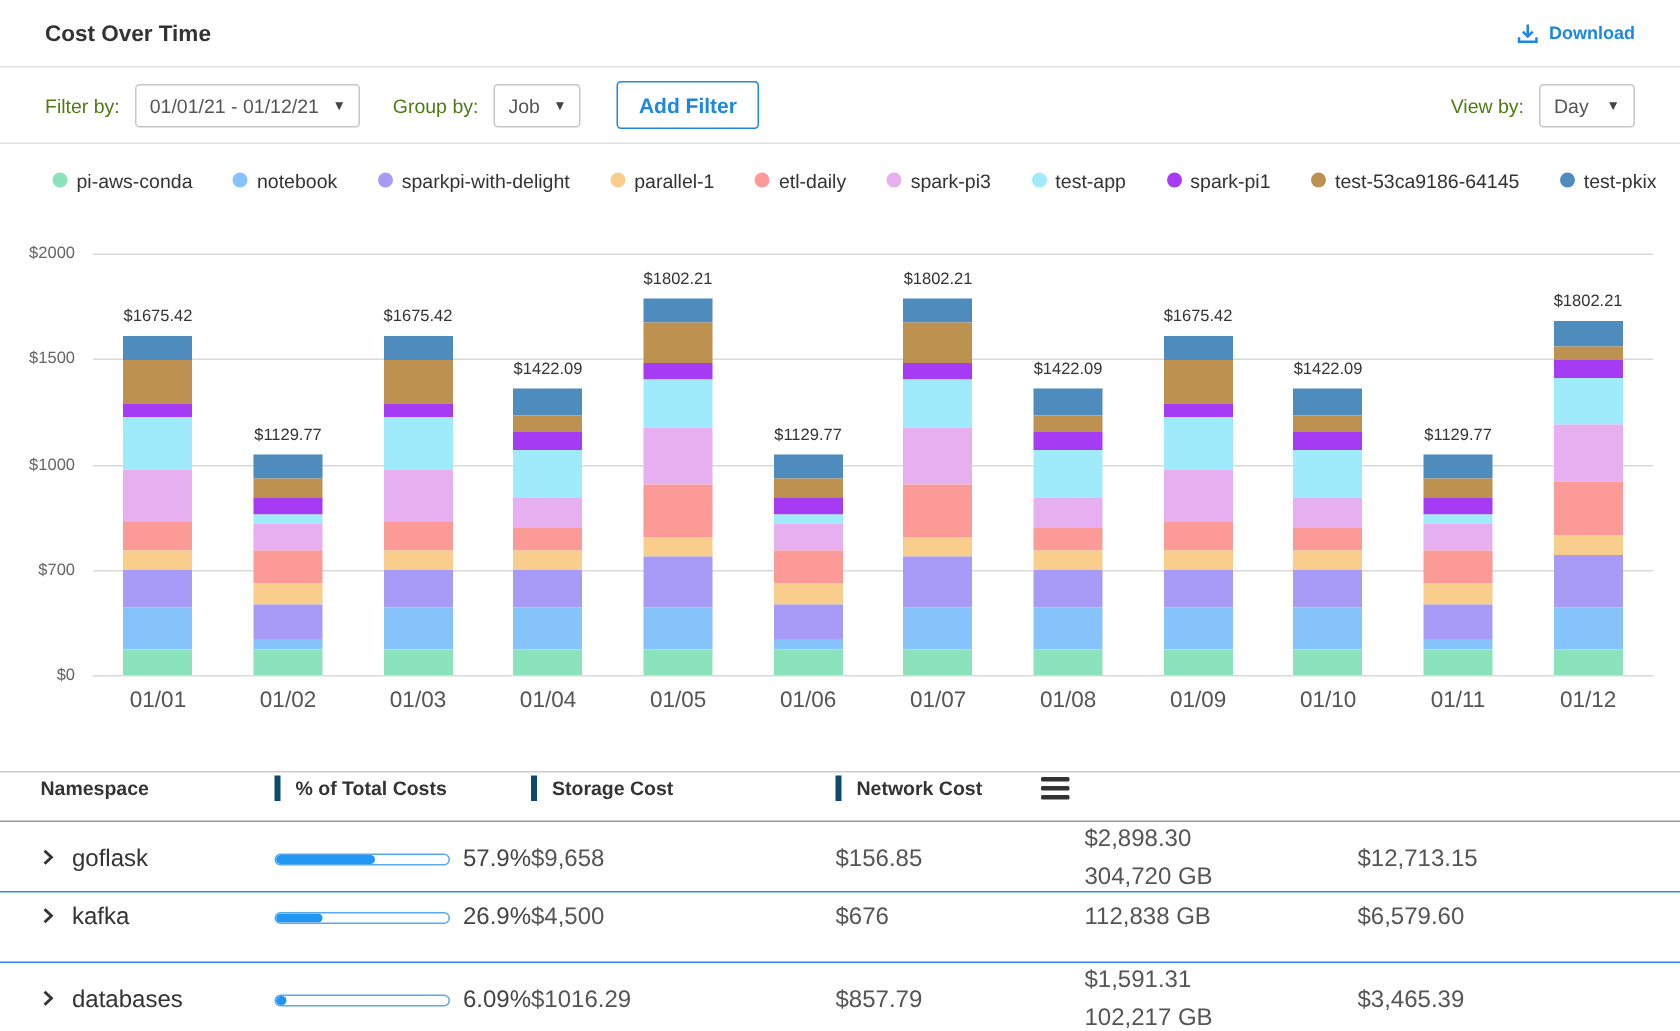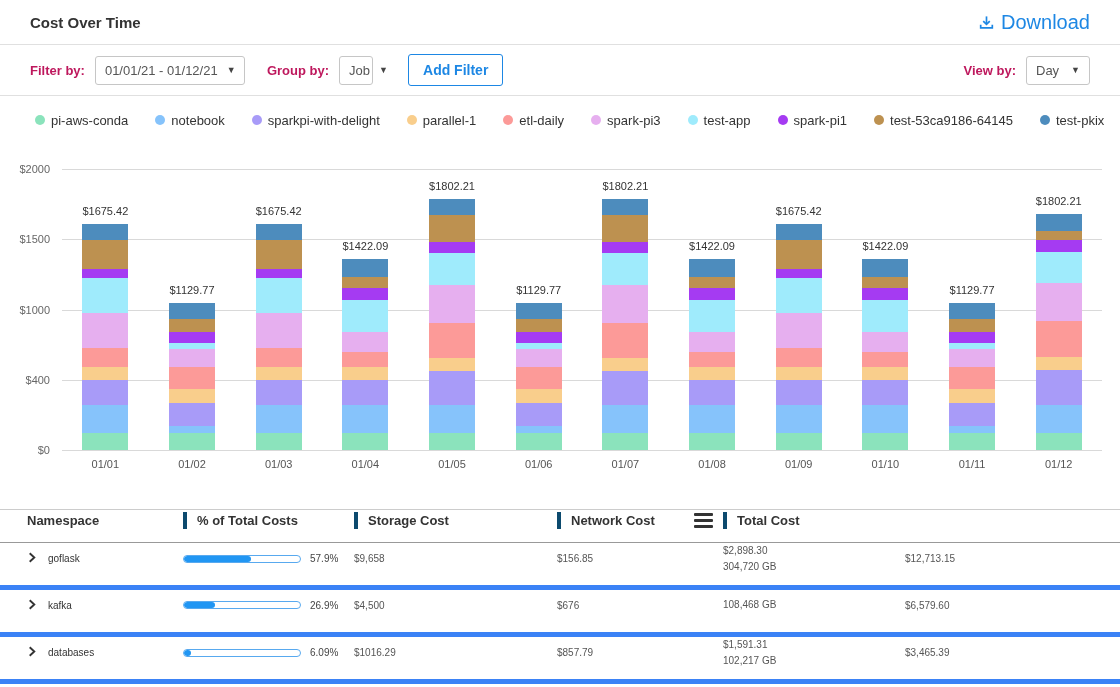--- a/index.html
+++ b/index.html
@@ -4,56 +4,56 @@
 <style>
   * { box-sizing: border-box; margin: 0; padding: 0; }
   html,body { width: 1120px; height: 687px; }
   body {
     font-family: "Liberation Sans", sans-serif;
     background: #fff; color: #333; overflow: hidden;
   }
   
   .app-header{display:flex;justify-content:space-between;align-items:center;height:45px;padding:0 30px;border-bottom:1px solid #e0e0e0}
   .page-title{font-size:15px;font-weight:bold;color:#333}
-  .download-btn{display:flex;align-items:center;gap:7px;color:var(--accent);font-weight:normal;font-size:20px;cursor:pointer;background:none;border:none;font-family:inherit}
+  .download-btn{display:flex;align-items:center;gap:7px;color:var(--accent);font-weight:bold;font-size:12px;cursor:pointer;background:none;border:none;font-family:inherit}
   
   .filter-bar{display:flex;align-items:center;height:51px;padding:0 30px;border-bottom:1px solid #e0e0e0;font-size:13px}
-  .flabel{font-weight:bold;color:#be185d;margin-right:10px;white-space:nowrap}
+  .flabel{font-weight:normal;color:#4d7c0f;margin-right:10px;white-space:nowrap}
   .select{display:flex;align-items:center;justify-content:space-between;border:1px solid #c6c6c6;border-radius:3px;height:29px;padding:0 9px;color:#555;gap:9px;cursor:pointer;background:#fff;white-space:nowrap}
   .caret{font-size:9px;color:#444;line-height:1}
   .sel-date{width:150px;margin-right:22px}
-  .sel-job{width:34px;margin-right:16px}
+  .sel-job{width:58px;margin-right:5px}
   .sel-day{width:64px}
   .add-filter-btn{margin-left:19px;border:1px solid var(--accent);color:var(--accent);background:#fff;font-weight:bold;font-size:14px;font-family:inherit;border-radius:3px;padding:7px 14px;cursor:pointer}
   .spacer{flex:1}
   
   .legend{display:flex;align-items:center;height:48px;padding:0 35px;font-size:13px;color:#333}
   .legend-item{display:flex;align-items:center;gap:6px;margin-right:27px;cursor:pointer;white-space:nowrap}
   .dot{width:10px;height:10px;border-radius:50%;flex:0 0 auto}
   
   .chart-wrap{position:relative;margin:25px 18px 0 62px;height:281px}
   .gridline{position:absolute;left:0;right:0;height:1px;background:#d9d9d9}
   .ytick{position:absolute;right:calc(100% + 12px);font-size:11px;color:#666;transform:translateY(-50%);white-space:nowrap}
   .slots{position:absolute;left:0;right:0;top:0;bottom:0;display:flex}
   .slot{flex:1;position:relative;display:flex;justify-content:center;align-items:flex-end}
   .stack{width:46px;display:flex;flex-direction:column-reverse;cursor:pointer}
   .seg{width:100%}
   .total-label{position:absolute;left:-20px;right:-20px;text-align:center;font-size:11px;color:#333;white-space:nowrap}
   .xlabels{display:flex;margin:8px 18px 0 62px}
-  .xlabels .xtick{flex:1;text-align:center;font-size:11px;color:#555}
+  .xlabels .xtick{flex:1;text-align:center;font-size:15px;color:#555}
   
   .cost-table{margin-top:39px;border-top:1px solid #ccc}
   .t-grid{display:grid;grid-template-columns:156px 171px 203px 166px 182px 1fr;padding:0 20px 12px 27px;align-items:center}
   .t-header{height:33px;font-size:13px;font-weight:bold;color:#333;border-bottom:1px solid #999}
   .t-header .hcell{padding-left:10px;border-left:4px solid #0c4a6e;height:17px;display:flex;align-items:center}
   .t-header .hcell:first-child{border-left:none;padding-left:0}
   .hcell.network{justify-content:space-between;padding-right:10px}
   .menu-icon{display:flex;flex-direction:column;gap:3px;cursor:pointer}
   .menu-icon i{display:block;width:19px;height:3px;background:#333;border-radius:1px}
-  .t-row{height:47px;font-size:10px;color:#555;border-bottom:5px solid #3b82f6}
+  .t-row{height:47px;font-size:16px;color:#555;border-bottom:1px solid #3b82f6}
   .ns-cell{display:flex;align-items:center;gap:11px;color:#333;cursor:pointer}
   .chev{flex:0 0 auto}
   .pct-cell{display:flex;align-items:center;gap:9px}
   .track{width:118px;height:8px;border:1px solid #58a9ef;border-radius:5px;overflow:hidden;background:#fff}
   .fill{height:100%;background:#2196f3;border-radius:5px}
   .pct-text{color:#444}
   .net-cell{line-height:1.55}
   :root{--accent:#1d87e4}
 </style>
 </head>
@@ -132,21 +132,21 @@
     <div class="legend-item">
       <span class="dot" style="background: rgb(77, 140, 189);"></span>
       <span>test-pkix</span>
     </div>
 </div>
 
 <div class="chart-wrap" id="chart-plot">
     <div class="gridline" style="top: 281px;"></div>
     <div class="ytick" style="top: 281px;">$0</div>
     <div class="gridline" style="top: 210.75px;"></div>
-    <div class="ytick" style="top: 210.75px;">$400</div>
+    <div class="ytick" style="top: 210.75px;">$700</div>
     <div class="gridline" style="top: 140.5px;"></div>
     <div class="ytick" style="top: 140.5px;">$1000</div>
     <div class="gridline" style="top: 70.25px;"></div>
     <div class="ytick" style="top: 70.25px;">$1500</div>
     <div class="gridline" style="top: 0px;"></div>
     <div class="ytick" style="top: 0px;">$2000</div>
     <div class="slots">
       <div class="slot">
         <div class="total-label" style="bottom: 232.643px;">$1675.42</div>
         <div class="stack">
@@ -350,21 +350,20 @@
     <div class="hcell">% of Total Costs</div>
     <div class="hcell">Storage Cost</div>
     <div class="hcell network">
       <span>Network  Cost</span>
       <span class="menu-icon">
           <i></i>
           <i></i>
           <i></i>
         </span>
     </div>
-    <div class="hcell">Total Cost</div>
   </div>
   <div id="table-body">
       <div class="t-grid t-row">
         <div class="ns-cell">
           <span class="chev"><svg width="10" height="11" viewBox="0 0 10 11" fill="none" stroke="#333" stroke-width="1.9">
               <path d="M2.7 1.2 7.3 5.5 2.7 9.8"></path>
             </svg></span>
           <span>goflask</span>
         </div>
         <div class="pct-cell">
@@ -390,21 +389,21 @@
         </div>
         <div class="pct-cell">
           <div class="track">
             <div class="fill" style="width: 26.9%;"></div>
           </div>
           <span class="pct-text">26.9%</span>
         </div>
         <div>$4,500</div>
         <div>$676</div>
         <div class="net-cell">
-          <div>108,468 GB</div>
+          <div>112,838 GB</div>
         </div>
         <div>$6,579.60</div>
       </div>
       <div class="t-grid t-row">
         <div class="ns-cell">
           <span class="chev"><svg width="10" height="11" viewBox="0 0 10 11" fill="none" stroke="#333" stroke-width="1.9">
               <path d="M2.7 1.2 7.3 5.5 2.7 9.8"></path>
             </svg></span>
           <span>databases</span>
         </div>

